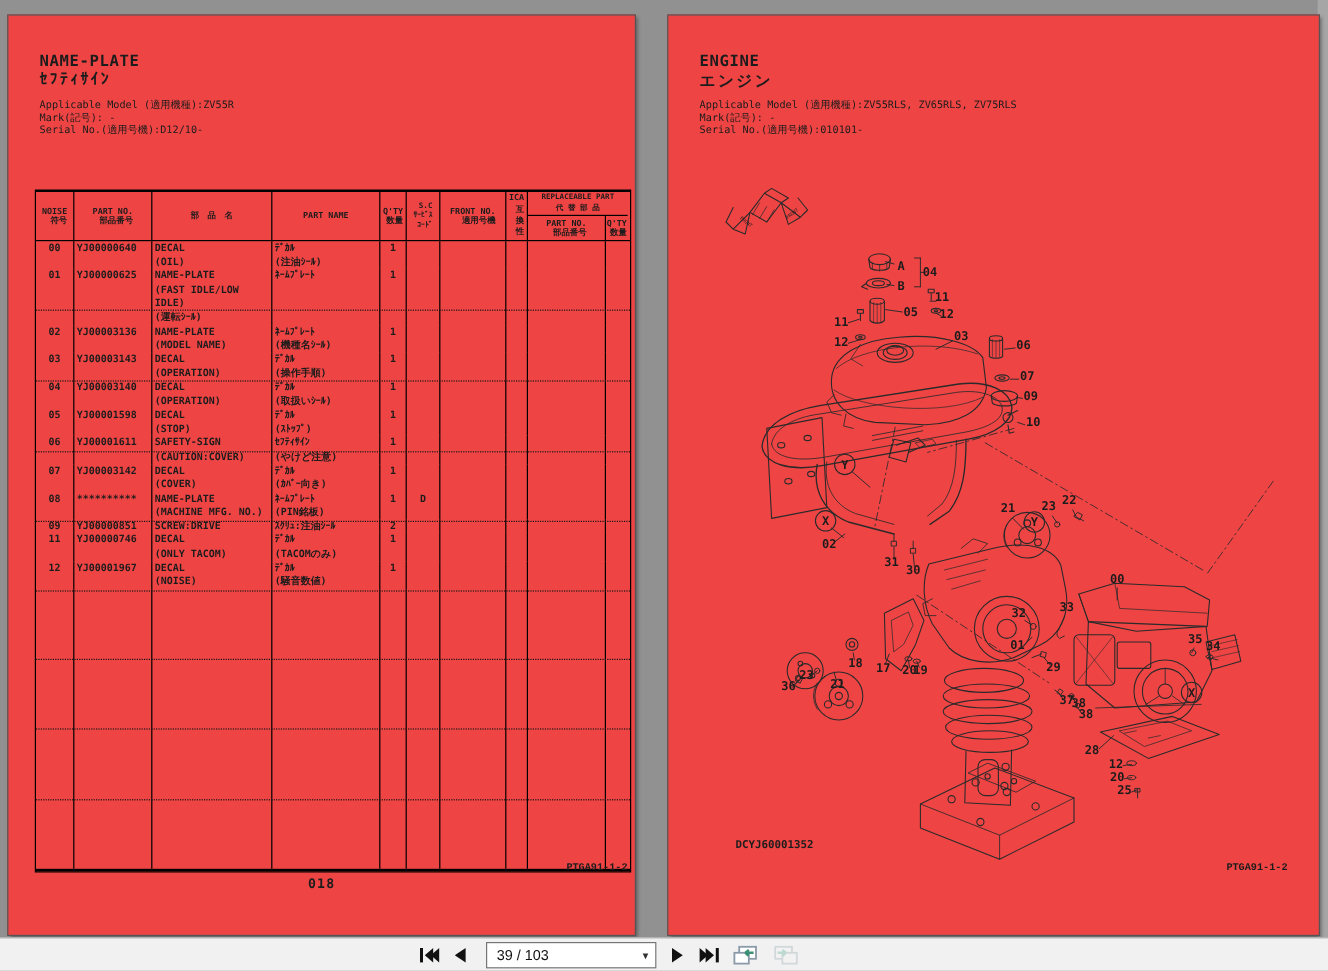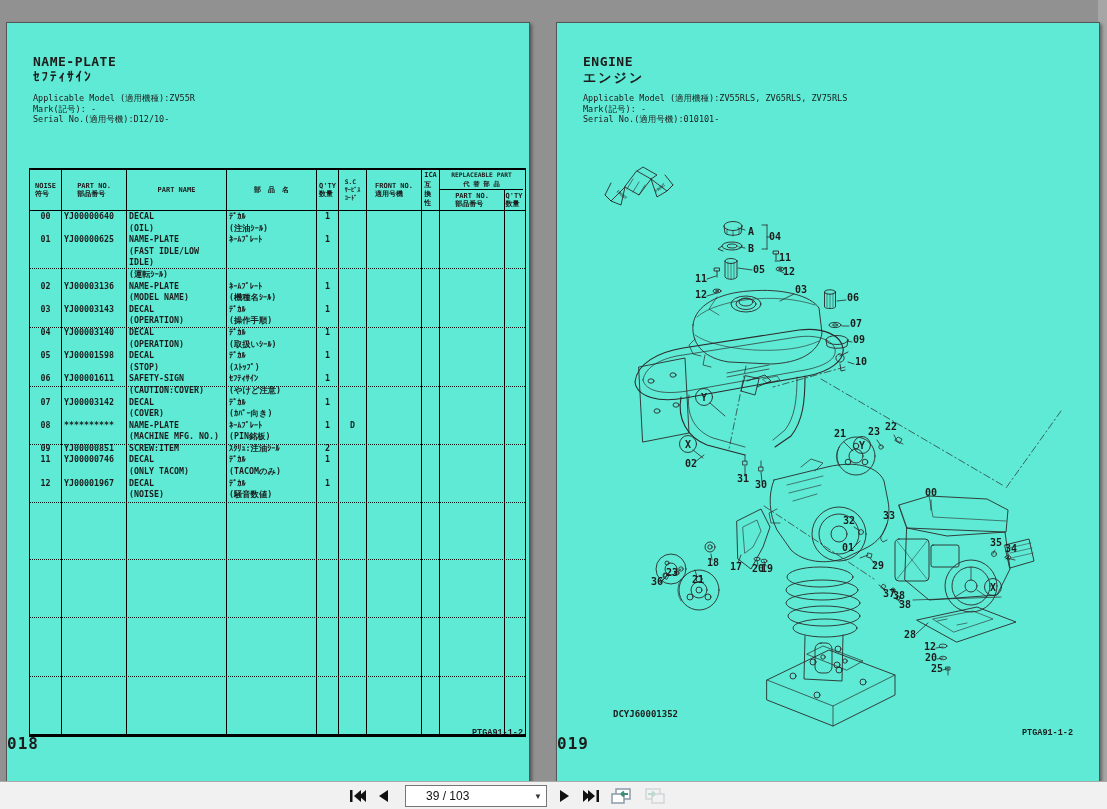--- a/index.html
+++ b/index.html
@@ -1,36 +1,36 @@
 <!DOCTYPE html>
 <html><head>
 <meta charset="utf-8">
 <style>
   html,body{margin:0;padding:0;}
   body{width:1107px;height:809px;position:relative;overflow:hidden;
        font-family:"DejaVu Sans Mono",monospace;background:#919191;}
   .viewer{position:absolute;left:0;top:0;width:1107px;height:781px;background:#919191;}
   .scroll-track{position:absolute;right:0;top:0;width:9px;height:781px;background:#a6a6a6;}
-  .page{position:absolute;top:22px;height:766px;background:#5eead4;
+  .page{position:absolute;top:12px;height:766px;background:#ef4444;
         border:1px solid #555;box-shadow:2px 2px 3px rgba(0,0,0,.4);color:#1c1c1c;}
   .page-left{left:6px;width:522px;}
   .page-right{left:556px;width:542px;}
   .pg-title-en{position:absolute;left:26px;top:31px;font-size:13px;font-weight:700;letter-spacing:.5px;}
   .pg-title-jp{position:absolute;left:26px;top:46px;font-size:13px;font-weight:700;letter-spacing:2px;}
   .pg-meta{position:absolute;left:26px;top:70px;font-size:8.5px;line-height:10.5px;white-space:pre-line;font-weight:400;}
   .pg-doccode{position:absolute;bottom:51px;font-size:8.5px;font-weight:600;font-family:Liberation Mono, monospace;}
-  .pg-num{position:absolute;left:0;right:0;bottom:36px;text-align:left;font-size:16px;font-weight:700;letter-spacing:1px;}
+  .pg-num{position:absolute;left:0;right:0;bottom:36px;text-align:center;font-size:11px;font-weight:700;letter-spacing:1px;}
 
   
   .ptable{position:absolute;left:22px;top:145px;width:495px;border:1px solid #000;
           border-top:2px solid #000;font-weight:600;}
   .t-head{display:grid;grid-template-columns:32px 65px 100px 90px 22px 28px 55px 18px 83px;
           border-bottom:1px solid #000;height:40px;}
   .hc{border-right:1px solid #000;display:flex;align-items:center;justify-content:center;
-      text-align:left;font-size:7px;line-height:8.5px;white-space:pre-line;}
+      text-align:right;font-size:7px;line-height:8.5px;white-space:pre-line;}
   .hc.jp2{font-size:6.3px;line-height:8px;}
   .hc.ica{line-height:9.3px;}
   .hc-repl{display:flex;flex-direction:column;}
   .repl-top{height:19px;border-bottom:1px solid #000;display:flex;align-items:center;
             justify-content:center;text-align:center;font-size:6.3px;line-height:8.5px;white-space:pre-line;}
   .repl-sub{flex:1;display:grid;grid-template-columns:65px 18px;}
   .repl-sub .hc:last-child{border-right:none;}
   .t-body{position:relative;display:flex;flex-direction:column;height:523px;border-bottom:2px solid #000;}
   .t-row,.t-fill{display:grid;grid-template-columns:32px 65px 100px 90px 22px 28px 55px 18px 65px 18px;}
   .t-fill{flex:1;}
@@ -47,21 +47,21 @@
   .dtiny{font-size:4px;text-anchor:middle;}
 
   
   .toolbar{position:absolute;left:0;top:781px;width:1107px;height:28px;background:#f1f1f1;
            border-top:1px solid #a9a9a9;}
   .tbtn{position:absolute;top:4px;width:26px;height:20px;display:flex;align-items:center;
         justify-content:center;cursor:pointer;}
   .combo{position:absolute;left:405px;top:3px;width:140px;height:20px;background:#fff;
          border:1px solid #767676;display:flex;align-items:center;
          font-family:"Liberation Sans",sans-serif;font-size:12px;color:#111;}
-  .combo-val{flex:1;padding-left:20px;}
+  .combo-val{flex:1;padding-left:8px;}
   .combo-arrow{width:16px;text-align:center;font-size:8px;color:#333;}
 </style>
 </head>
 <body>
 
 <div class="viewer">
   <div class="scroll-track"></div>
 
   <div class="page page-left">
     <div class="pg-title-en">NAME-PLATE</div>
@@ -69,22 +69,22 @@
     <div class="pg-meta">Applicable Model (適用機種):ZV55R
 Mark(記号): -
 Serial No.(適用号機):D12/10-</div>
 
     <div class="ptable">
       <div class="t-head">
         <div class="hc">NOISE
 符号</div>
         <div class="hc">PART NO.
 部品番号</div>
+        <div class="hc">部　品　名</div>
         <div class="hc">PART NAME</div>
-        <div class="hc">部　品　名</div>
         <div class="hc">Q'TY
 数量</div>
         <div class="hc jp2">S.C
 ｻｰﾋﾞｽ
 ｺｰﾄﾞ</div>
         <div class="hc">FRONT NO.
 適用号機</div>
         <div class="hc ica">ICA
 互
 換
@@ -231,21 +231,21 @@
             <div class="cell c-qty">1</div>
             <div class="cell c-sc">D</div>
             <div class="cell c-ser"></div>
             <div class="cell c-ica"></div>
             <div class="cell c-rpn"></div>
             <div class="cell c-rqty"></div>
           </div>
           <div class="t-row">
             <div class="cell c-item">09</div>
             <div class="cell c-pn">YJ00000851</div>
-            <div class="cell c-name">SCREW:ITEM</div>
+            <div class="cell c-name">SCREW:DRIVE</div>
             <div class="cell c-jp">ｽｸﾘｭ:注油ｼｰﾙ</div>
             <div class="cell c-qty">2</div>
             <div class="cell c-sc"></div>
             <div class="cell c-ser"></div>
             <div class="cell c-ica"></div>
             <div class="cell c-rpn"></div>
             <div class="cell c-rqty"></div>
           </div>
           <div class="t-row">
             <div class="cell c-item">11</div>
@@ -588,21 +588,20 @@
             <text x="285" y="299.5" class="dlabel" stroke="none">Y</text>
           </g>
           <g>
             <circle cx="416" cy="438" r="8.5"></circle>
             <text x="416" y="441.5" class="dlabel" stroke="none">X</text>
           </g>
         </g>
     </svg>
 
     <div class="pg-doccode" style="right:26px">PTGA91-1-2</div>
-    <div class="pg-num">019</div>
   </div>
 </div>
 
 <div class="toolbar">
   <div class="tbtn" style="left:345px">
     <svg width="18" height="14" viewBox="0 0 18 14">
         <g fill="#111">
           <rect x="1" y="1" width="2.5" height="12"></rect>
           <path d="M12,1 L5,7 L12,13 Z"></path>
           <path d="M17,1 L10,7 L17,13 Z"></path>

